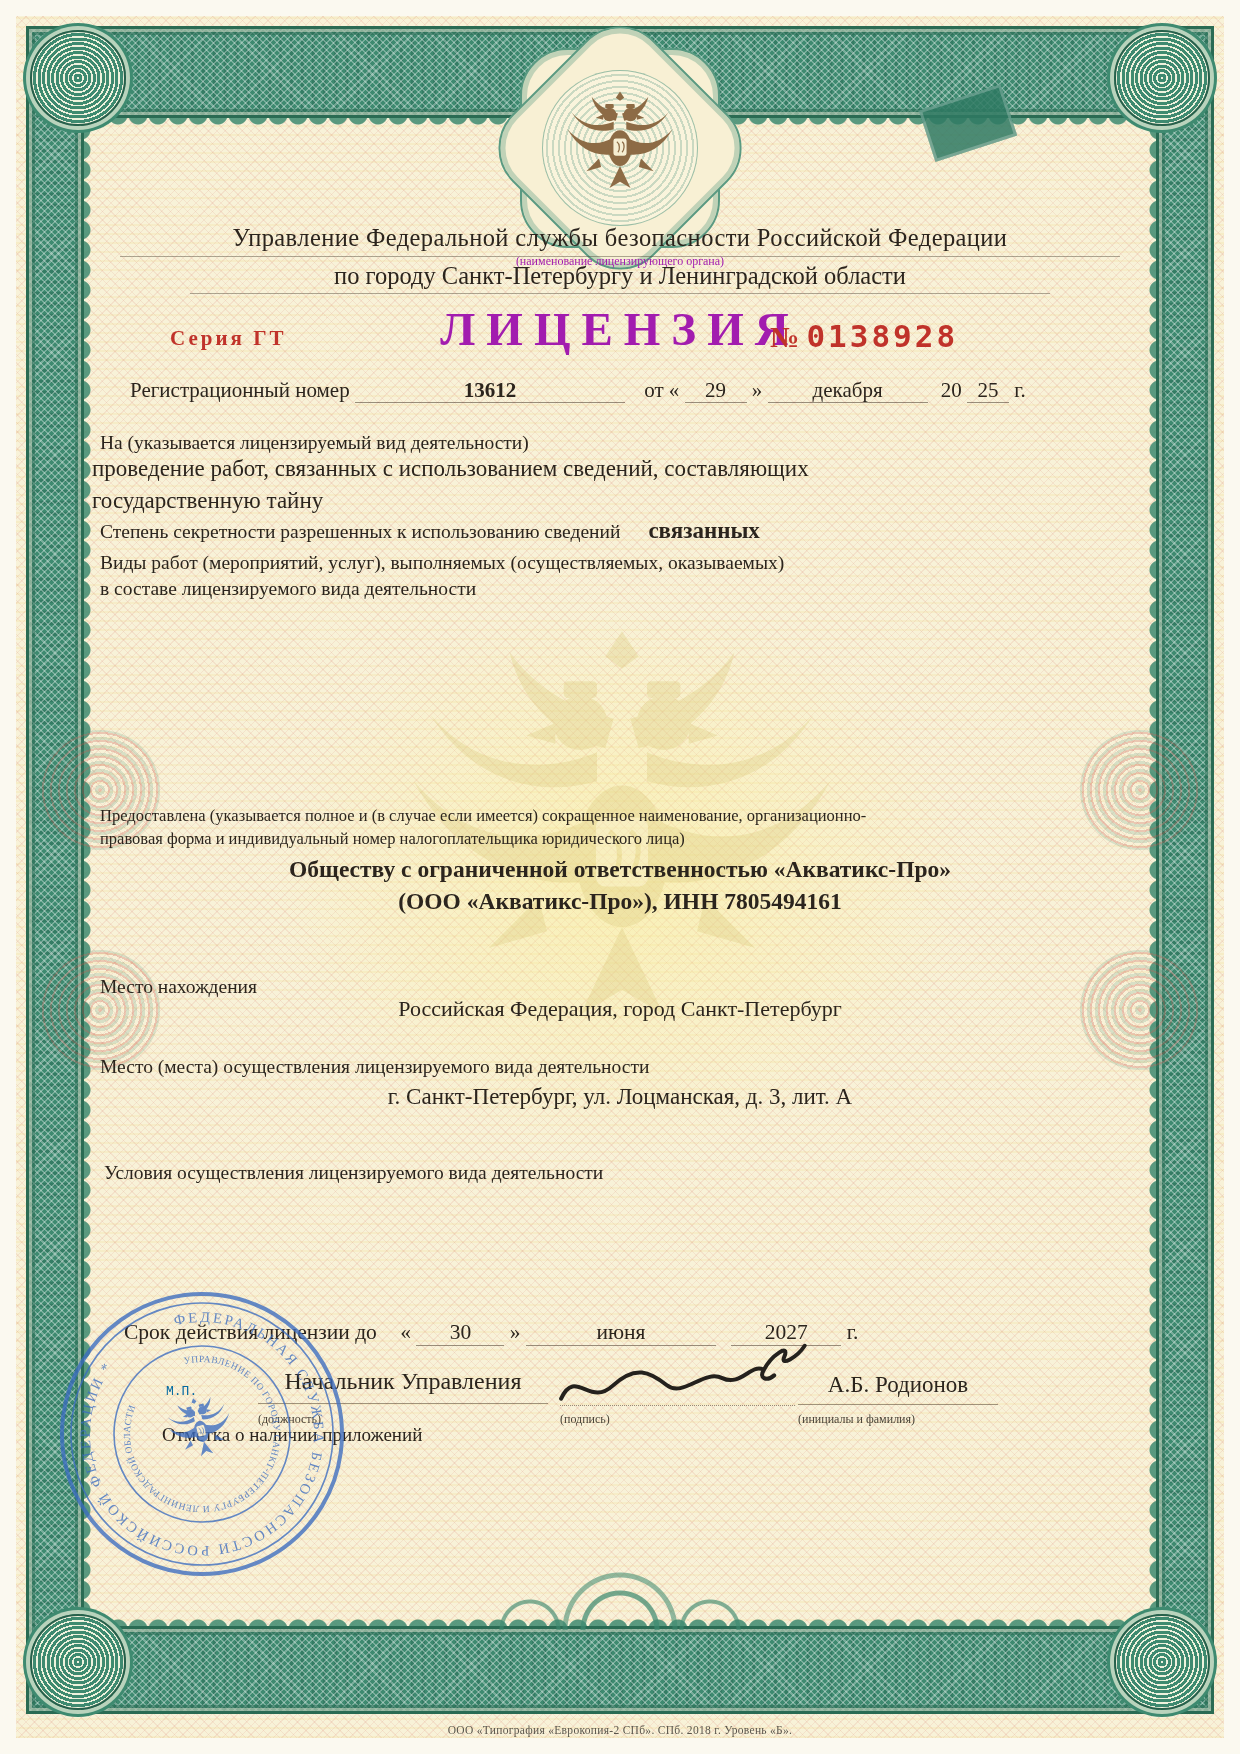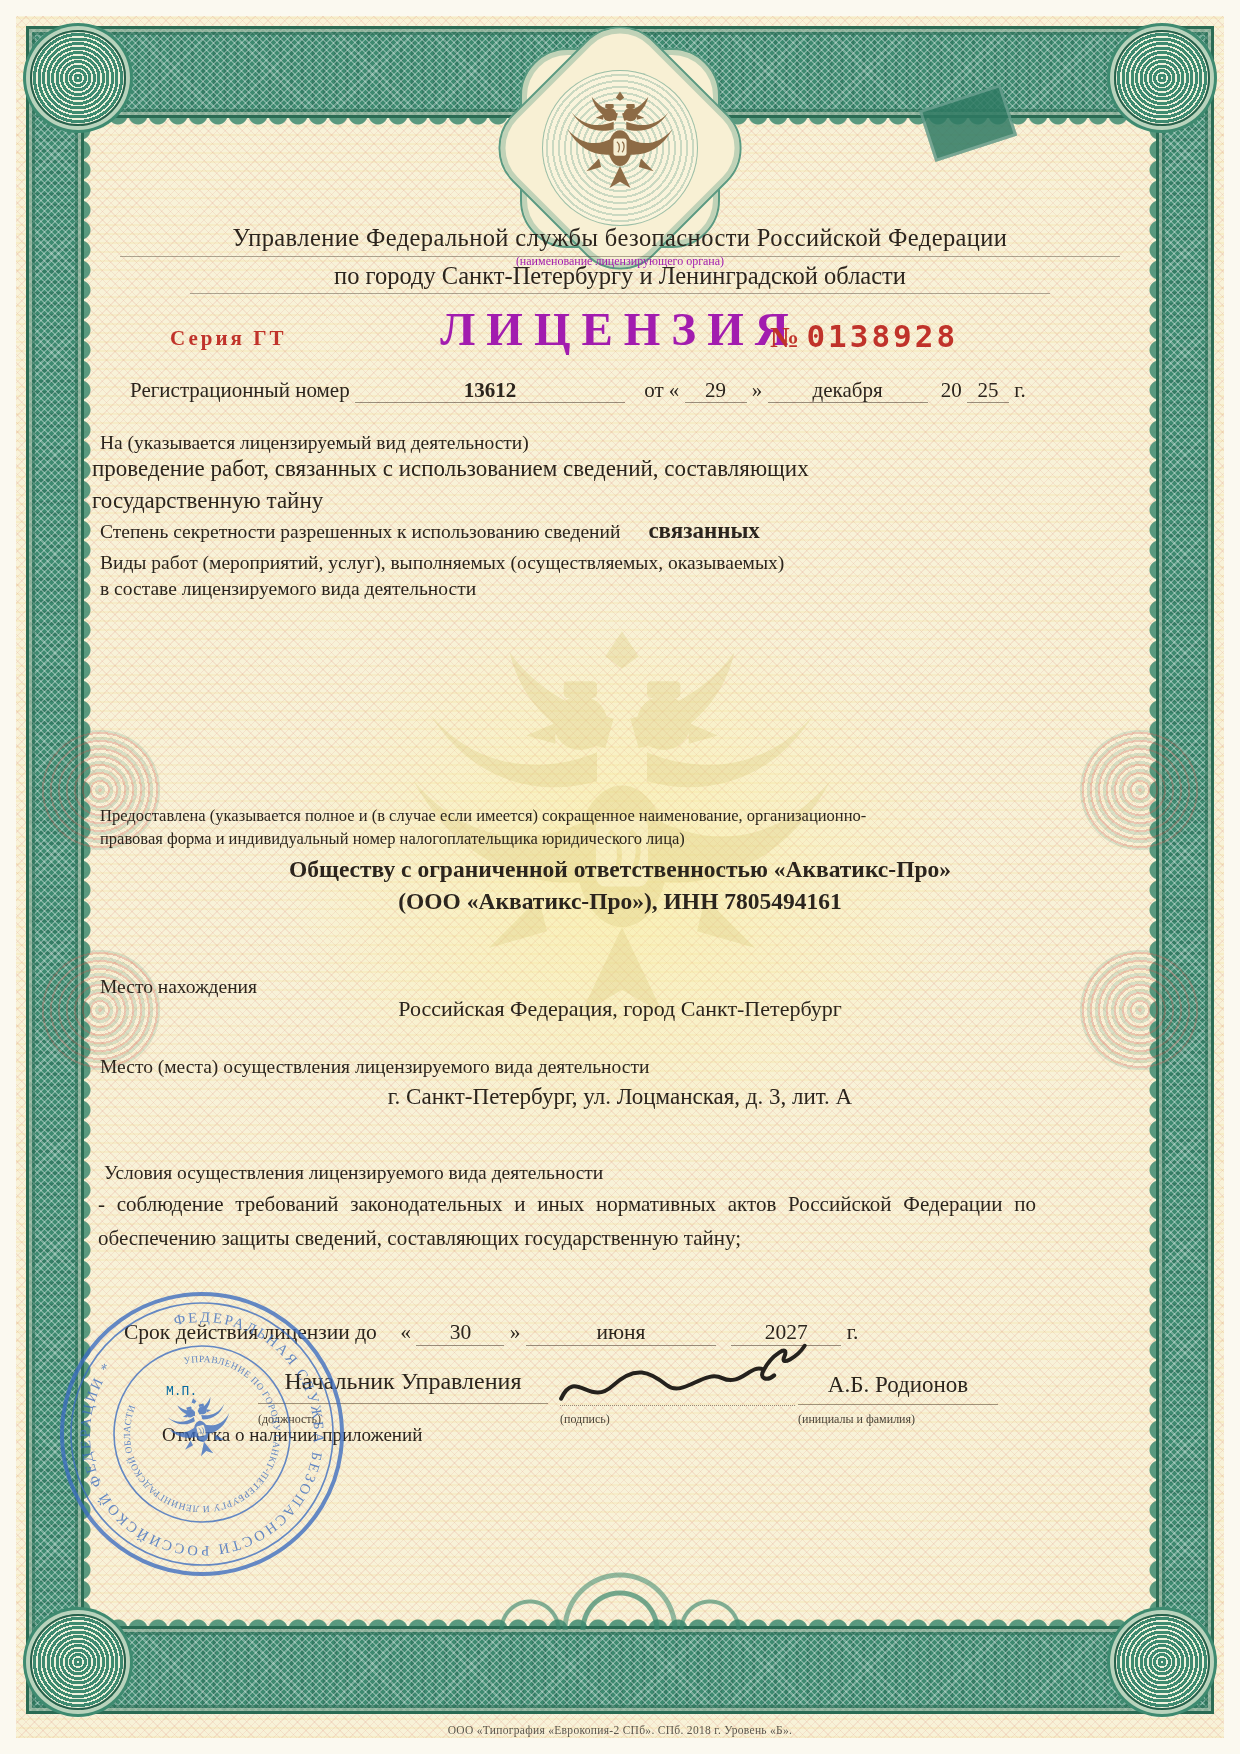--- a/index.html
+++ b/index.html
@@ -240,21 +240,20 @@
   <div class="abs ctr grant-name1">Обществу с ограниченной ответственностью «Акватикс-Про»</div>
   <div class="abs ctr grant-name2">(ООО «Акватикс-Про»), ИНН 7805494161</div>
 
   <div class="abs loc-label">Место нахождения</div>
   <div class="abs ctr loc-value">Российская Федерация, город Санкт-Петербург</div>
 
   <div class="abs place-label">Место (места) осуществления лицензируемого вида деятельности</div>
   <div class="abs ctr place-value">г. Санкт-Петербург, ул. Лоцманская, д. 3, лит. А</div>
 
   <div class="abs cond-label">Условия осуществления лицензируемого вида деятельности</div>
-  <div class="abs cond-p cond-p1">- соблюдение требований законодательных и иных нормативных актов Российской Федерации по обеспечению защиты сведений, составляющих государственную тайну;</div>
 
   <div class="abs validity">
     <span>Срок действия лицензии до</span>
     <span style="margin-left:18px;">«</span>
     <span class="u" style="width:88px;">30</span>
     <span>»</span>
     <span class="u" style="width:190px;">июня</span>
     <span class="u" style="width:110px;margin-left:10px;">2027</span>
     <span>г.</span>
   </div>

